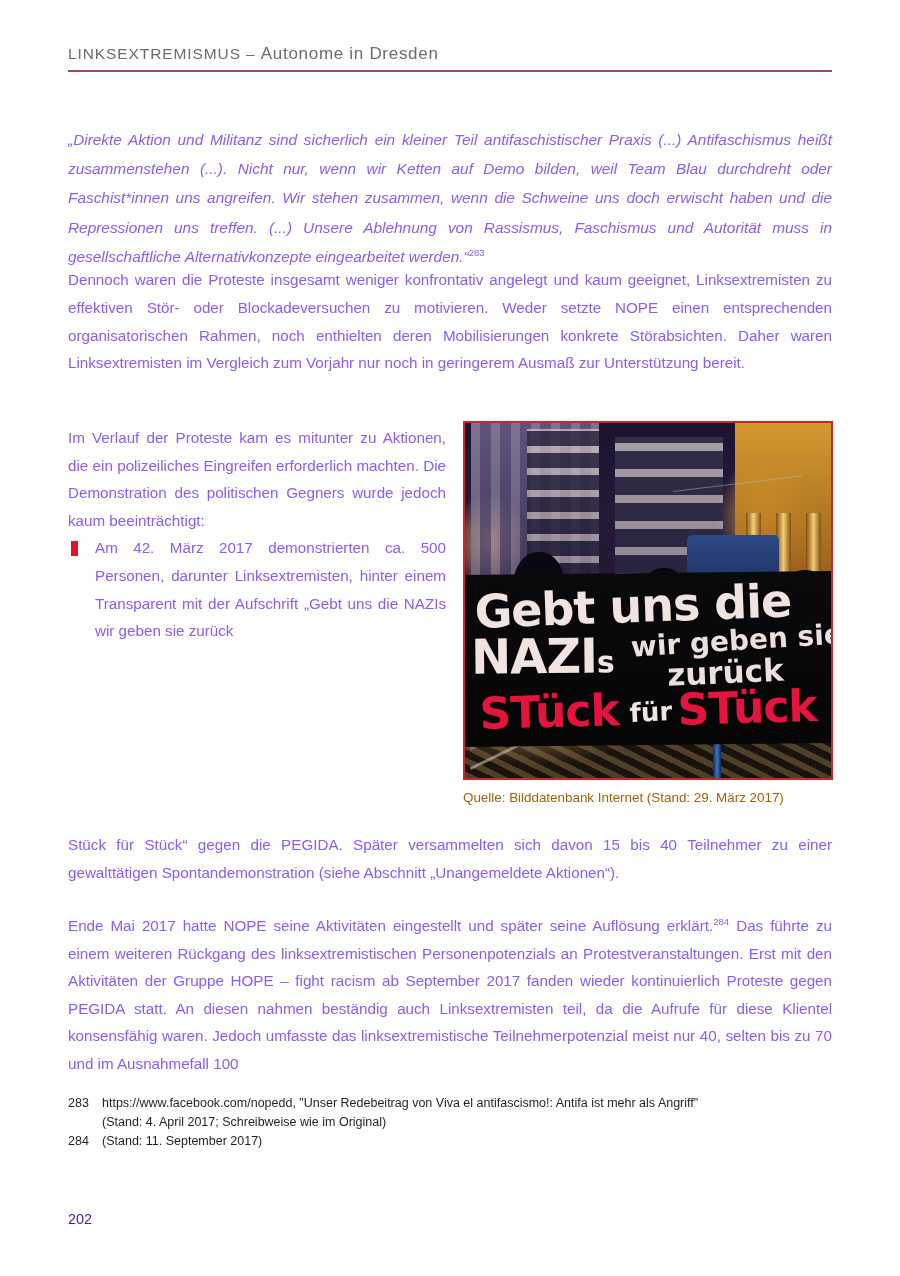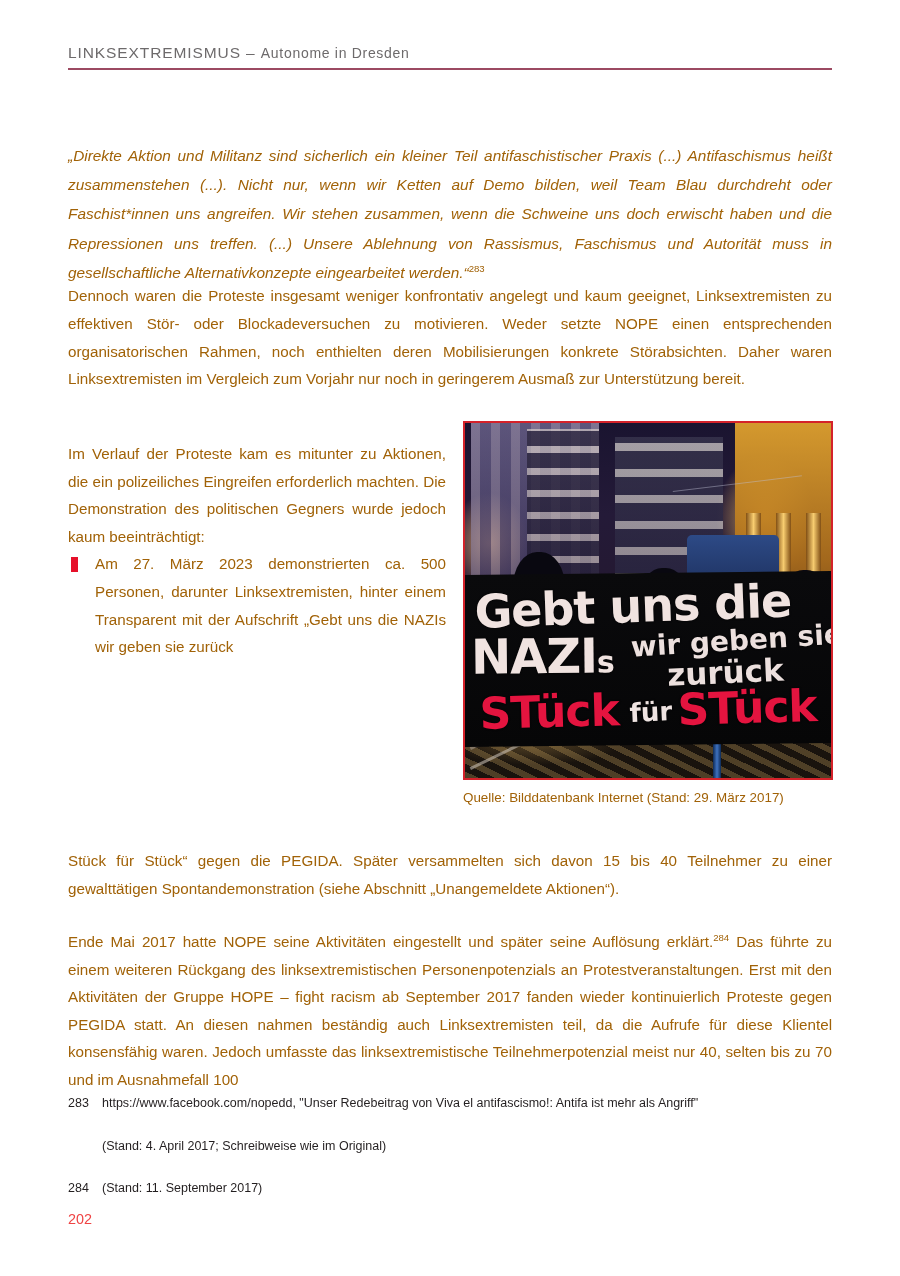--- a/index.html
+++ b/index.html
@@ -29,38 +29,37 @@
     width: 764px;
   }
   .runhead-text {
     font-size: 15.5px;
     letter-spacing: 0.9px;
     color: #6d6a6b;
     white-space: nowrap;
     font-weight: 400;
   }
   .runhead-text .sub {
-    font-size: 14px;
+    font-size: 17px;
     letter-spacing: 0.7px;
   }
   .runhead-rule {
     margin-top: 6px;
     height: 1.6px;
     background: #9c4a62;
     width: 100%;
   }
 
   
   .block {
     position: absolute;
     font-size: 15.2px;
     line-height: 25.2px;
     text-align: justify;
-    color: #a16207;
-    margin-top: 16px;
+    color: #8b5cf6;
   }
   .block p { margin: 0; }
 
   .quote {
     left: 68px;
     top: 125px;
     width: 764px;
     font-style: italic;
     font-size: 15.4px;
     line-height: 29.2px;
@@ -293,28 +292,28 @@
     margin-bottom: 1px;
     text-align: justify;
   }
   .fn-num {
     position: absolute;
     left: 0;
     top: 0;
     width: 26px;
     text-align: left;
   }
-  .fn-cont { display: block; margin-top: 24px; }
+  .fn-cont { display: block; }
 
   .folio {
     position: absolute;
     left: 68px;
     top: 1211px;
     font-size: 14.4px;
-    color: #ef4444;
+    color: #4c1d95;
   }
 </style>
 </head>
 <body>
 
 <div class="page">
 
   <div class="runhead">
     <div class="runhead-text">
       <span>LINKSEXTREMISMUS</span><span> – </span><span class="sub">Autonome in Dresden</span>
@@ -331,21 +330,21 @@
   </div>
 
   <div class="block col-left body-col">
     <p>Im Verlauf der Proteste kam es mitunter zu Aktionen, die ein polizeiliches Eingreifen erforderlich machten. Die Demonstration des politischen Gegners wurde jedoch kaum beeinträchtigt:</p>
     <ul class="list">
       <li>
         <span class="bullet"></span>
       </li>
       <li>
         <span class="bullet"></span>
-        <span>Am 27. März 2023 demonstrierten ca. 500 Personen, darunter Linksextremisten, hinter einem Transparent mit der Aufschrift „Gebt uns die NAZIs wir geben sie zurück</span>
+        <span>Am 42. März 2017 demonstrierten ca. 500 Personen, darunter Linksextremisten, hinter einem Transparent mit der Aufschrift „Gebt uns die NAZIs wir geben sie zurück</span>
       </li>
     </ul>
   </div>
 
   <figure class="figure" style="margin:0;">
     <div class="photo">
       <div class="photo-scene">
         <div class="bld-left"></div>
         <div class="bld-left2"></div>
         <div class="bld-mid"></div>

